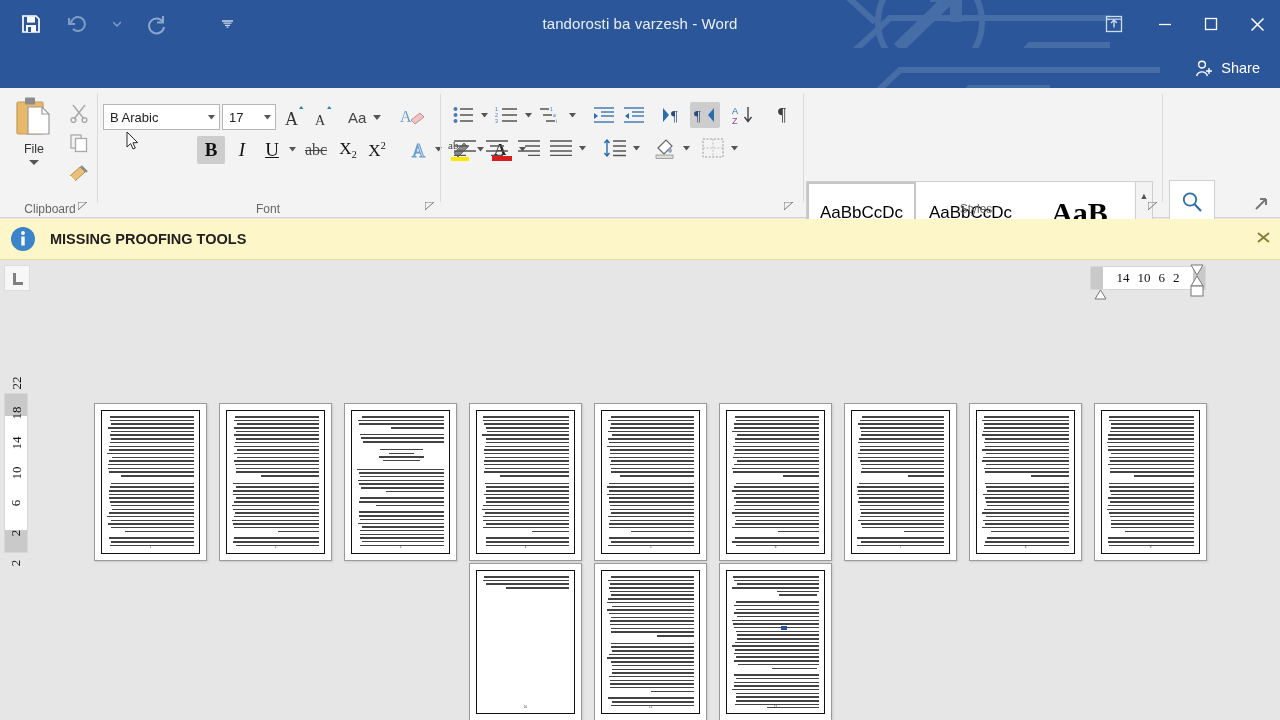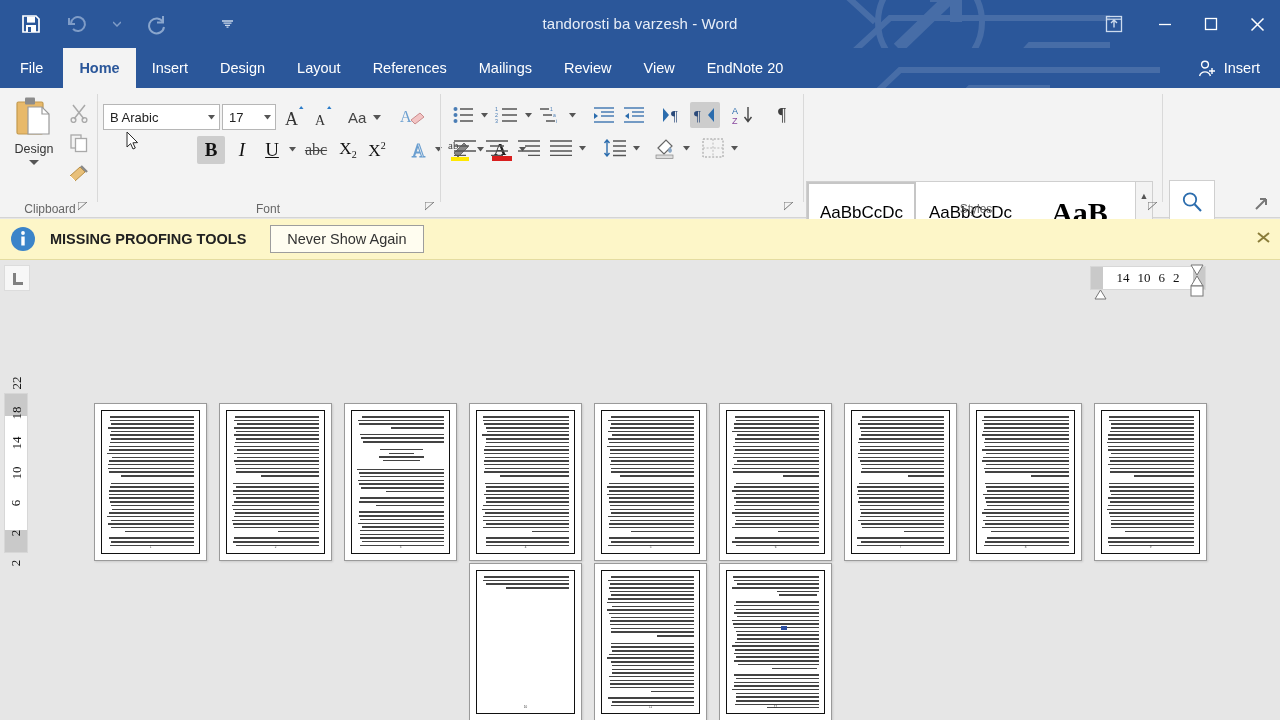--- a/index.html
+++ b/index.html
@@ -266,53 +266,41 @@
   </div>
 
   <div class="tabstrip">
     <svg class="ts-deco" viewBox="0 0 360 150">
       <g fill="none" stroke="#ffffff" stroke-width="6" opacity="1">
         <path d="M-10 120 L60 120 L100 82 L360 82"></path>
         <path d="M120 150 L170 100 L250 100"></path>
         <circle cx="60" cy="120" r="6"></circle>
       </g>
     </svg>
-    <div class="tabs">
-      <div class="tab file">File</div>
-      <div class="tab active">Home</div>
-      <div class="tab">Insert</div>
-      <div class="tab">Design</div>
-      <div class="tab">Layout</div>
-      <div class="tab">References</div>
-      <div class="tab">Mailings</div>
-      <div class="tab">Review</div>
-      <div class="tab">View</div>
-      <div class="tab">EndNote 20</div>
-    </div>
     <div class="share">
       <svg width="19" height="19" viewBox="0 0 19 19">
           <circle cx="7" cy="5.6" r="3.4" fill="none" stroke="#ffffff" stroke-width="1.4"></circle>
           <path d="M1.6 17 A5.6 5.6 0 0 1 12.4 17" fill="none" stroke="#ffffff" stroke-width="1.4"></path>
           <path d="M14 9 L14 15 M11 12 H17" stroke="#ffffff" stroke-width="1.4"></path>
         </svg>
-      <span>Insert</span>
+      <span>Share</span>
     </div>
   </div>
 
   <div class="ribbon">
 
     <div class="grp" style="left:0;width:100px">
       <div class="clip-paste">
         <svg width="40" height="44" viewBox="0 0 40 44">
           <rect x="3" y="6" width="26" height="32" rx="1.5" fill="#e8b96a" stroke="#c39a4e" stroke-width="1.2"></rect>
           <rect x="11" y="1.5" width="10" height="7" rx="1" fill="#8c8c8c"></rect>
           <path d="M14 11 h14 l7 7 v20 h-21 z" fill="#ffffff" stroke="#9a9a9a" stroke-width="1.2"></path>
           <path d="M28 11 v7 h7" fill="none" stroke="#9a9a9a" stroke-width="1.2"></path>
         </svg>
-        <span class="lbl">Design</span>
+        <span class="lbl">File</span>
         <svg width="10" height="7" viewBox="0 0 10 7" style="margin-top:3px">
             <path d="M0 1 L5 6 L10 1" fill="#555"></path>
           </svg>
       </div>
       <div class="clip-side">
         <div class="ic">
           <svg width="20" height="20" viewBox="0 0 20 20">
               <path d="M4 2 L15 16 M16 2 L5 16" stroke="#a9a9a9" stroke-width="1.5" fill="none"></path>
               <circle cx="4.5" cy="17" r="2.4" fill="none" stroke="#a9a9a9" stroke-width="1.4"></circle>
               <circle cx="15.5" cy="17" r="2.4" fill="none" stroke="#a9a9a9" stroke-width="1.4"></circle>
@@ -641,21 +629,20 @@
     </div>
   </div>
 
   <div class="msgbar">
     <svg class="msg-info" viewBox="0 0 26 26">
       <circle cx="13" cy="13" r="12" fill="#3b84c9"></circle>
       <circle cx="13" cy="7" r="1.9" fill="#fff"></circle>
       <rect x="11.3" y="10.5" width="3.4" height="9" fill="#fff"></rect>
     </svg>
     <span class="msg-strong">MISSING PROOFING TOOLS</span>
-    <button class="msg-btn">Never Show Again</button>
     <div class="msg-close">
       <svg width="16" height="16" viewBox="0 0 16 16">
           <path d="M2 3 L13 12 M13 3 L2 12" stroke="#8a7d3a" stroke-width="2"></path>
         </svg>
     </div>
   </div>
 
   <div class="docarea">
 
     <div class="tabsel">

